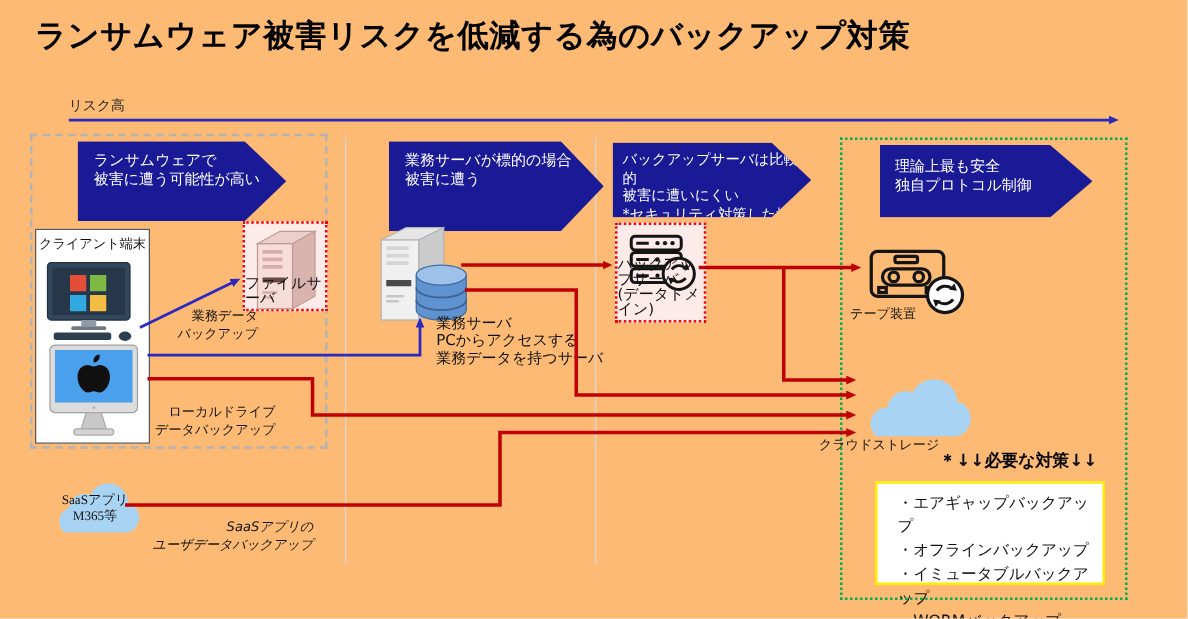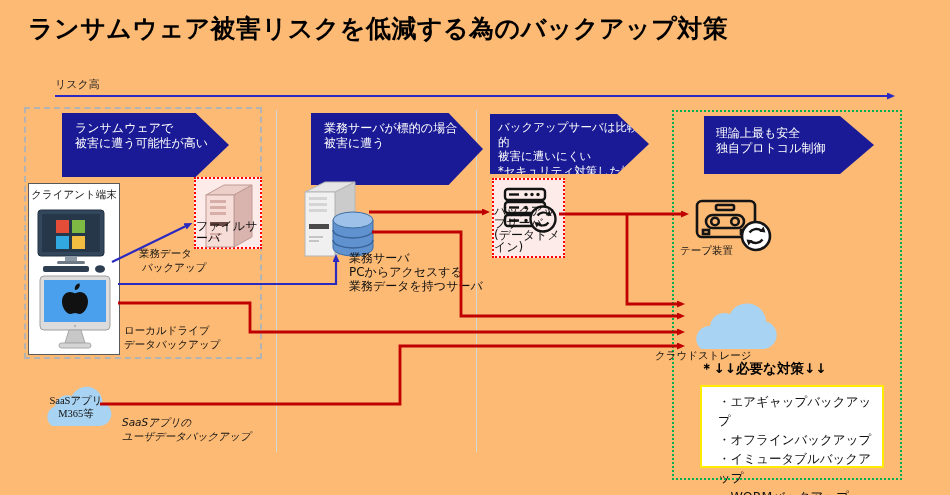--- a/index.html
+++ b/index.html
@@ -22,24 +22,24 @@
   .b1{left:62px;top:113px;width:167px;height:64px;}
   .b2{left:291px;top:113px;width:172px;height:72px;margin-left:20px;}
   .b3{left:490px;top:114px;width:159px;height:60px;font-size:11.5px;line-height:14.5px;padding:6px 0 0 8px;}
   .b4{left:688px;top:116px;width:170px;height:58px;padding:10px 0 0 12px;margin-left:16px;}
   .client-box{left:28px;top:183px;width:92px;height:172px;border:1.5px solid #595959;background:#fff;box-sizing:border-box;}
   .client-label{position:absolute;top:4px;left:0;width:100%;text-align:center;font-size:10.5px;color:#111;}
   .pink-box{background:#fcebe9;border:2px dotted #ff0000;box-sizing:border-box;}
   .fs-box{left:194px;top:177px;width:68px;height:72px;}
   .bk-box{left:492px;top:178px;width:73px;height:80px;}
   .pink-box .box-label{position:absolute;bottom:3px;left:0;width:100%;text-align:left;font-size:12px;line-height:12px;color:#111;}
-  .edge-label{font-size:10.5px;line-height:13.5px;color:#111;}
+  .edge-label{font-size:10.5px;line-height:13.5px;color:#111;text-align:right;}
   .node-label{font-size:10.5px;color:#111;}
   .bs-label{left:349px;top:252px;font-size:12px;line-height:13.8px;color:#111;}
-  .measures-heading{left:700px;top:360px;width:178px;text-align:left;font-size:13.5px;font-weight:700;color:#000;}
+  .measures-heading{left:700px;top:360px;width:178px;text-align:right;font-size:13.5px;font-weight:700;color:#000;}
   .yellow-box{left:700px;top:385px;width:184px;height:83px;border:2.5px solid #ffec00;box-sizing:border-box;padding:5px 0 0 16px;font-size:12.5px;line-height:19px;color:#111;background:#fff;}
   .overlay{left:0;top:0;pointer-events:none;}
   .saas-text{left:34px;top:394px;width:84px;text-align:center;font-size:10.5px;line-height:13px;color:#111;font-family:Liberation Serif, serif;}
 </style>
 </head>
 <body>
 
 <div class="canvas">
 
   <div class="abs title">ランサムウェア被害リスクを低減する為のバックアップ対策</div>

